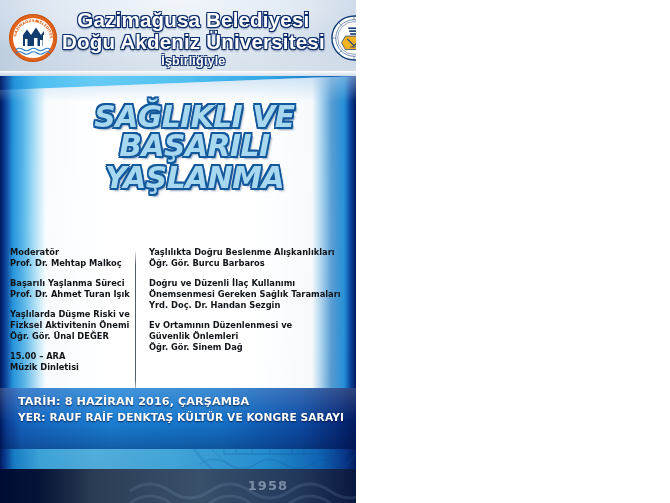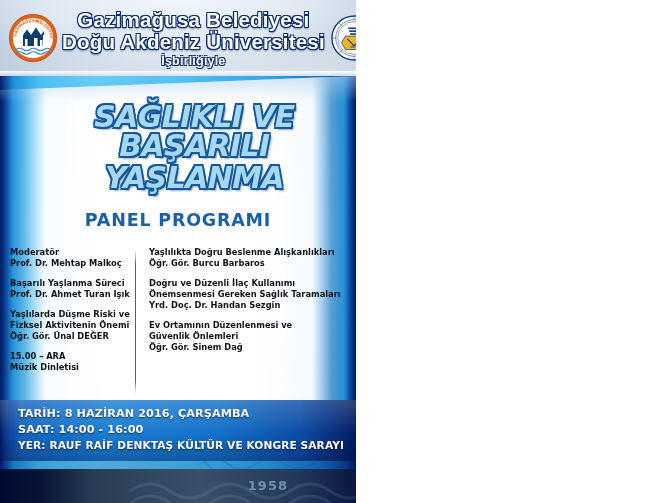--- a/index.html
+++ b/index.html
@@ -187,21 +187,21 @@
   .divider {
     width: 1px; margin: 3px 0 8px 0;
     background: linear-gradient(180deg, rgba(30,40,55,0.0), rgba(30,40,55,0.75) 10%, rgba(30,40,55,0.75) 90%, rgba(30,40,55,0.0));
   }
   .col-right { flex: 1; padding-left: 13px; }
   .entry { margin-bottom: 9px; }
   .entry .ln { white-space: nowrap; }
 
   
   .info-band {
-    position: absolute; left: 0; top: 400px;
+    position: absolute; left: 0; top: 388px;
     width: 356px; height: 61px;
     background:
       linear-gradient(90deg,
         #001a5e 0px, #0b3c92 6px, #1565c0 22px,
         #1a7fd4 110px, #1472c8 220px, #0d4da6 300px,
         #072a78 340px, #001a5e 356px);
     overflow: hidden;
   }
   .info-band-sheen {
     position: absolute; inset: 0;
@@ -363,21 +363,20 @@
 
     <div class="title-plate">
       <div class="plate-top-sheen"></div>
     </div>
 
     <div class="big-title">
       <div class="bt-line bt-1">SAĞLIKLI VE BAŞARILI</div>
       <div class="bt-line bt-2">YAŞLANMA</div>
     </div>
 
-    <div class="panel-programi">PANEL PROGRAMI</div>
 
     <div class="program">
 
       <div class="col col-left">
         <div class="entry">
           <div class="ln">Moderatör</div>
           <div class="ln">Prof. Dr. Mehtap Malkoç</div>
         </div>
         <div class="entry">
           <div class="ln">Başarılı Yaşlanma Süreci</div>
@@ -412,21 +411,20 @@
           <div class="ln">Öğr. Gör. Sinem Dağ</div>
         </div>
       </div>
 
     </div>
 
     <div class="info-band">
       <div class="info-band-sheen"></div>
       <div class="info-lines">
         <div class="ln">TARİH: 8 HAZİRAN 2016, ÇARŞAMBA</div>
-        <div class="ln">SAAT: 14:00 - 16:00</div>
         <div class="ln small">YER: RAUF RAİF DENKTAŞ KÜLTÜR VE KONGRE SARAYI</div>
       </div>
     </div>
 
     <div class="foot-strip">
       <svg class="foot-wave" viewBox="0 0 240 90">
         <g fill="none" stroke="#9fc4e6" stroke-width="3" opacity="0.45">
           <path d="M0,60 q20,-14 40,0 t40,0 t40,0 t40,0 t40,0 t40,0"></path>
           <path d="M0,72 q20,-14 40,0 t40,0 t40,0 t40,0 t40,0 t40,0"></path>
         </g>

